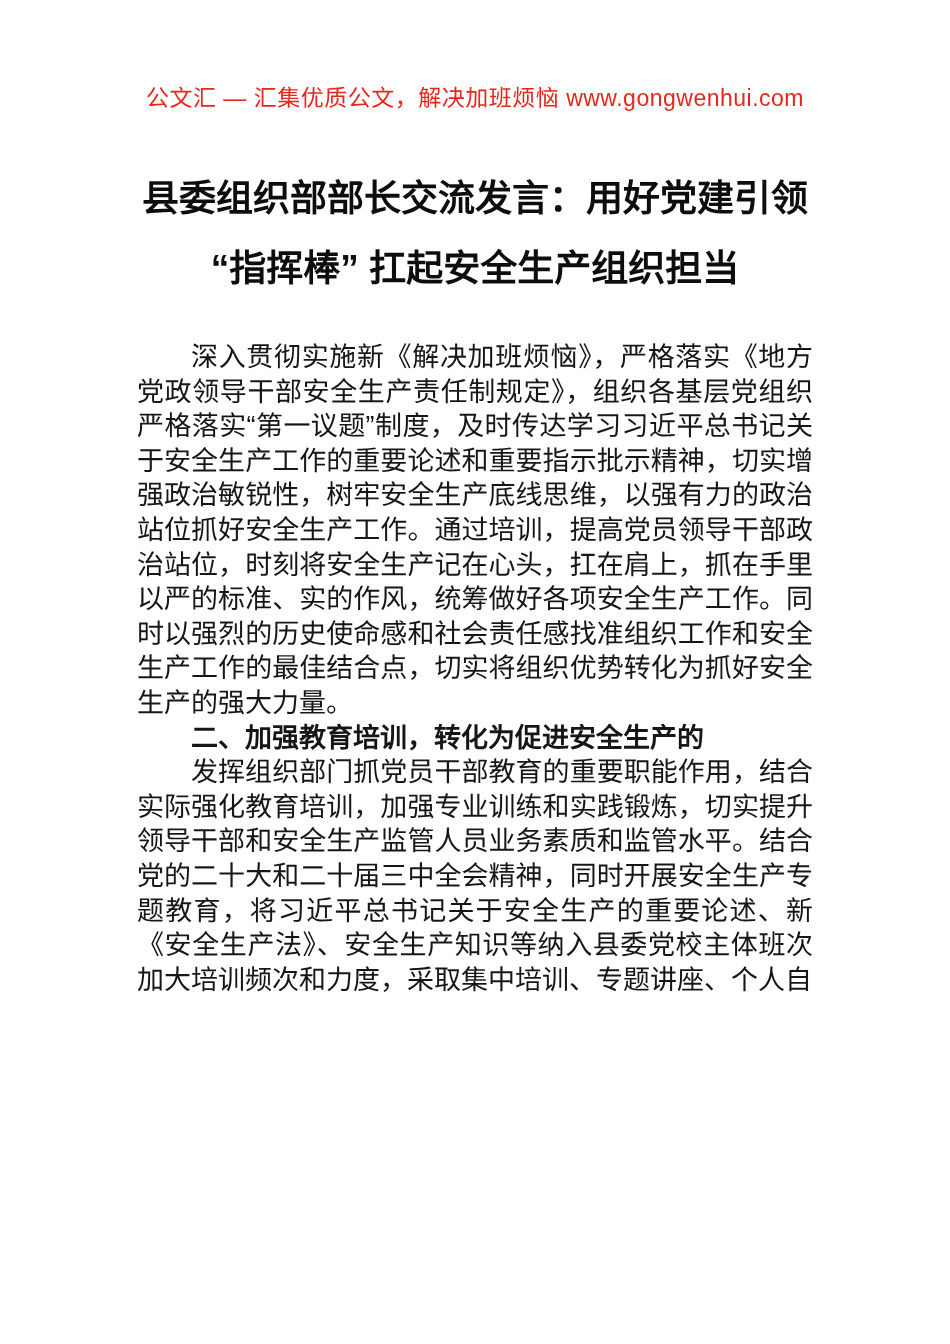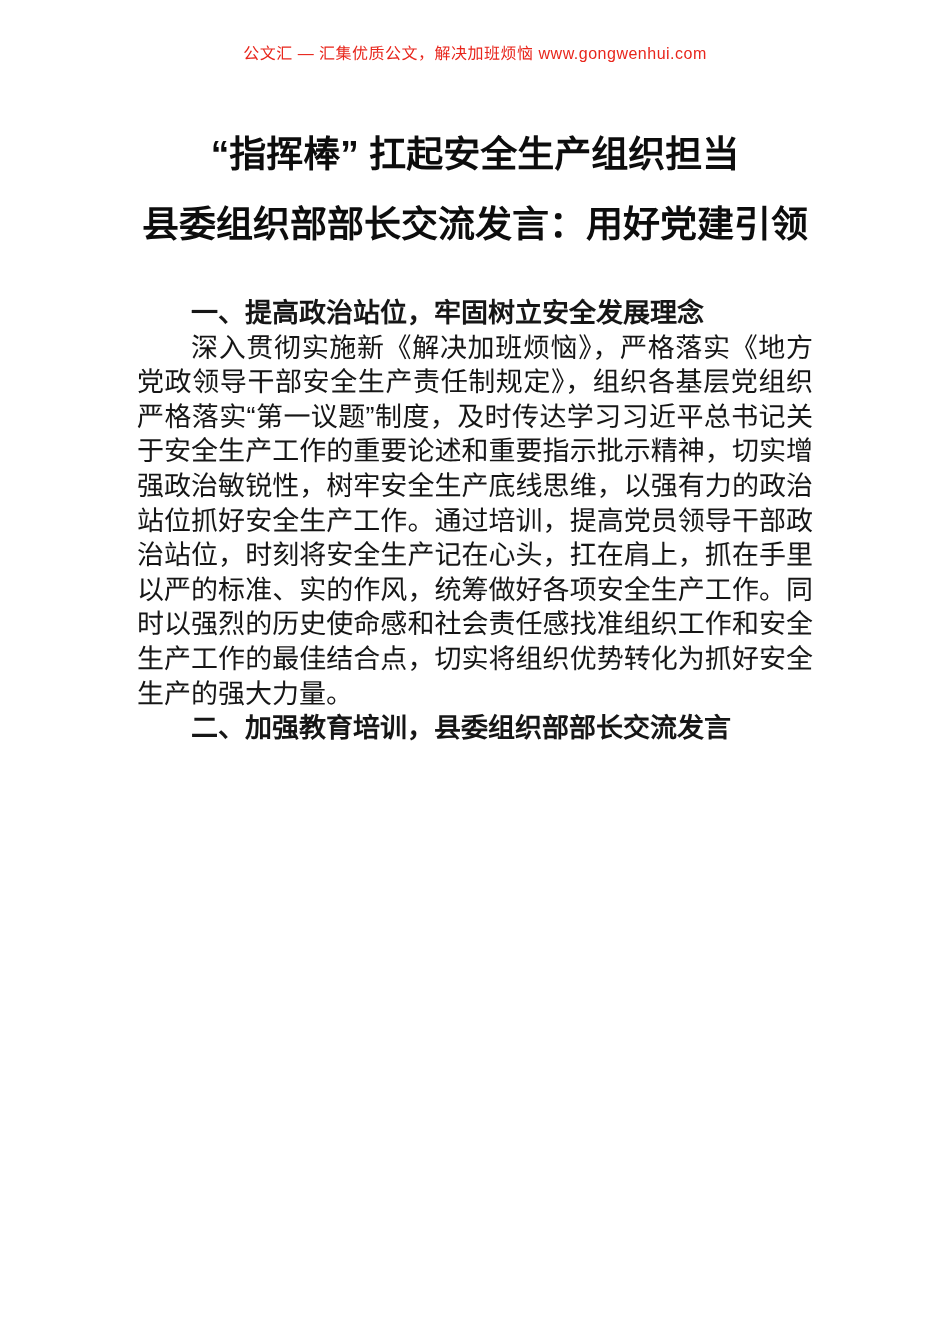--- a/index.html
+++ b/index.html
@@ -14,23 +14,23 @@
     font-family: "Liberation Sans", sans-serif;
   }
   .page {
     width: 950px;
     height: 1344px;
     background: #ffffff;
     position: relative;
   }
   .promo {
     margin: 0;
-    padding-top: 40px;
+    padding-top: 84px;
     text-align: center;
-    font-size: 16px;
+    font-size: 23px;
     line-height: 28px;
     letter-spacing: 0.5px;
     white-space: nowrap;
   }
   .title-block {
     margin-top: 52px;
     text-align: center;
     font-size: 37px;
     font-weight: 700;
     line-height: 70px;
@@ -58,23 +58,23 @@
   }
 </style>
 </head>
 <body>
 
 <div class="page" style="background: rgb(255, 255, 255);">
 
   <p class="promo" style="color: rgb(232, 38, 28);">公文汇 — 汇集优质公文，解决加班烦恼 www.gongwenhui.com</p>
 
   <h1 class="title-block">
+    <span class="title-line">县委组织部部长交流发言：用好党建引领</span>
     <span class="title-line">“指挥棒” 扛起安全生产组织担当</span>
-    <span class="title-line">县委组织部部长交流发言：用好党建引领</span>
   </h1>
 
   <div class="content">
-      <p class="heading">一、提高政治站位，牢固树立安全发展理念</p>
       <p class="body">深入贯彻实施新《解决加班烦恼》，严格落实《地方党政领导干部安全生产责任制规定》，组织各基层党组织严格落实“第一议题”制度，及时传达学习习近平总书记关于安全生产工作的重要论述和重要指示批示精神，切实增强政治敏锐性，树牢安全生产底线思维，以强有力的政治站位抓好安全生产工作。通过培训，提高党员领导干部政治站位，时刻将安全生产记在心头，扛在肩上，抓在手里以严的标准、实的作风，统筹做好各项安全生产工作。同时以强烈的历史使命感和社会责任感找准组织工作和安全生产工作的最佳结合点，切实将组织优势转化为抓好安全生产的强大力量。</p>
-      <p class="heading">二、加强教育培训，县委组织部部长交流发言</p>
+      <p class="heading">二、加强教育培训，转化为促进安全生产的</p>
+      <p class="body">发挥组织部门抓党员干部教育的重要职能作用，结合实际强化教育培训，加强专业训练和实践锻炼，切实提升领导干部和安全生产监管人员业务素质和监管水平。结合党的二十大和二十届三中全会精神，同时开展安全生产专题教育，将习近平总书记关于安全生产的重要论述、新《安全生产法》、安全生产知识等纳入县委党校主体班次加大培训频次和力度，采取集中培训、专题讲座、个人自</p>
     </div>
 
 </div>
 
 </body></html>

